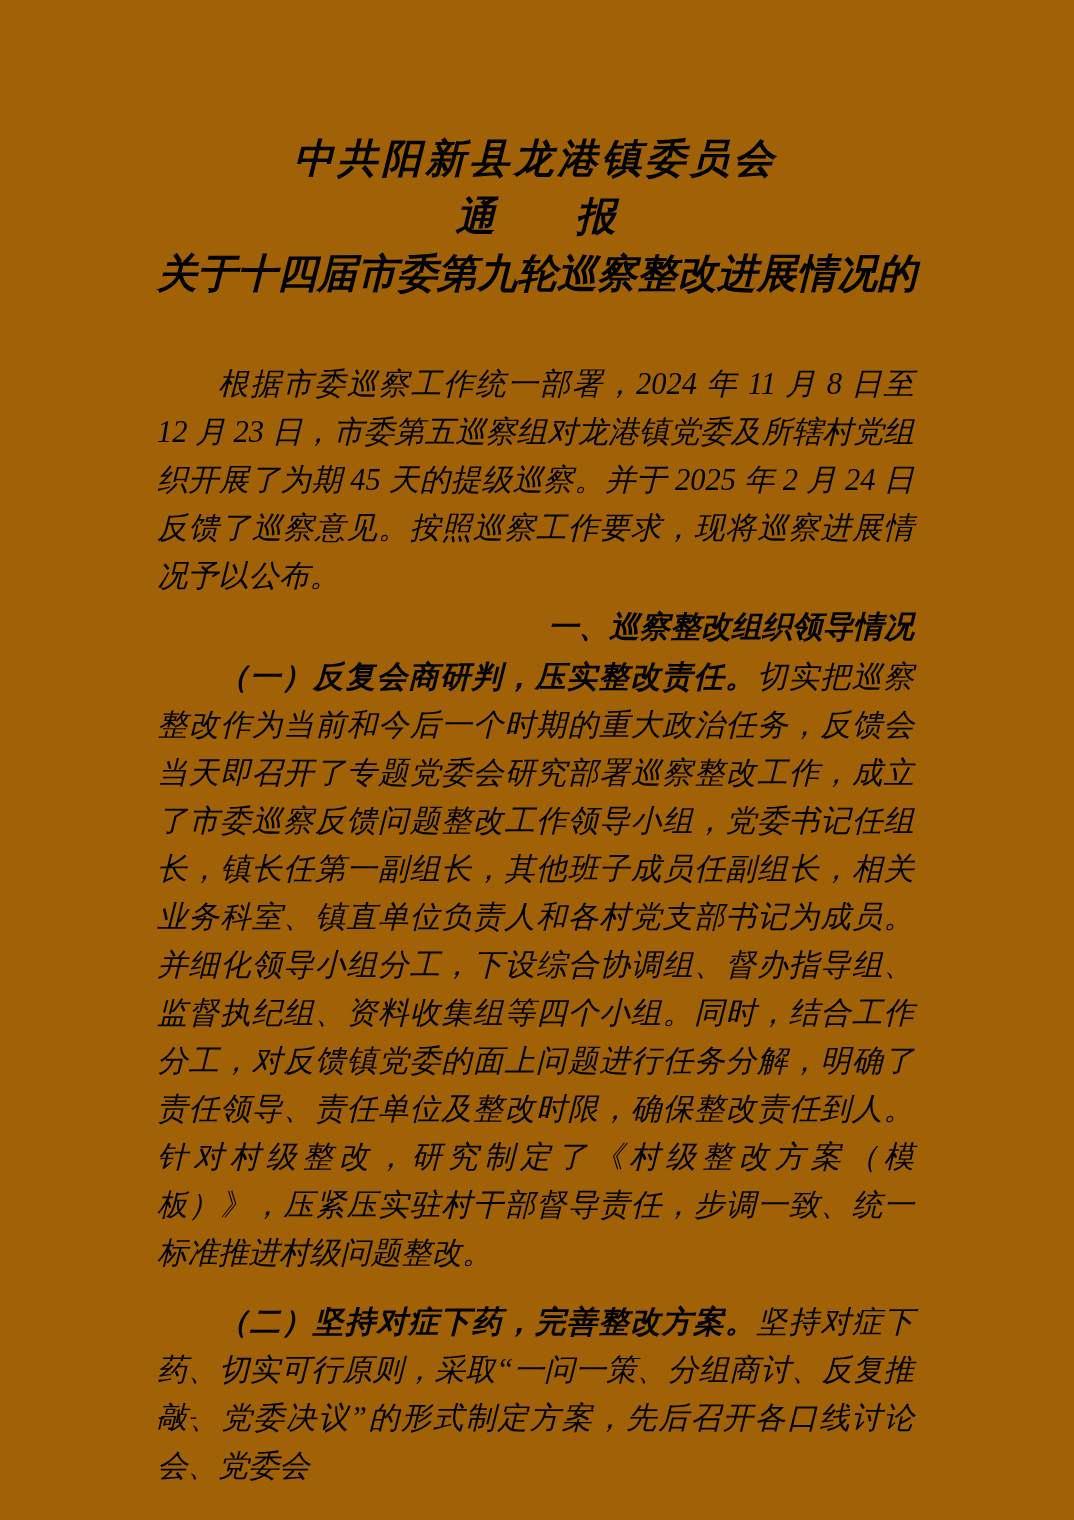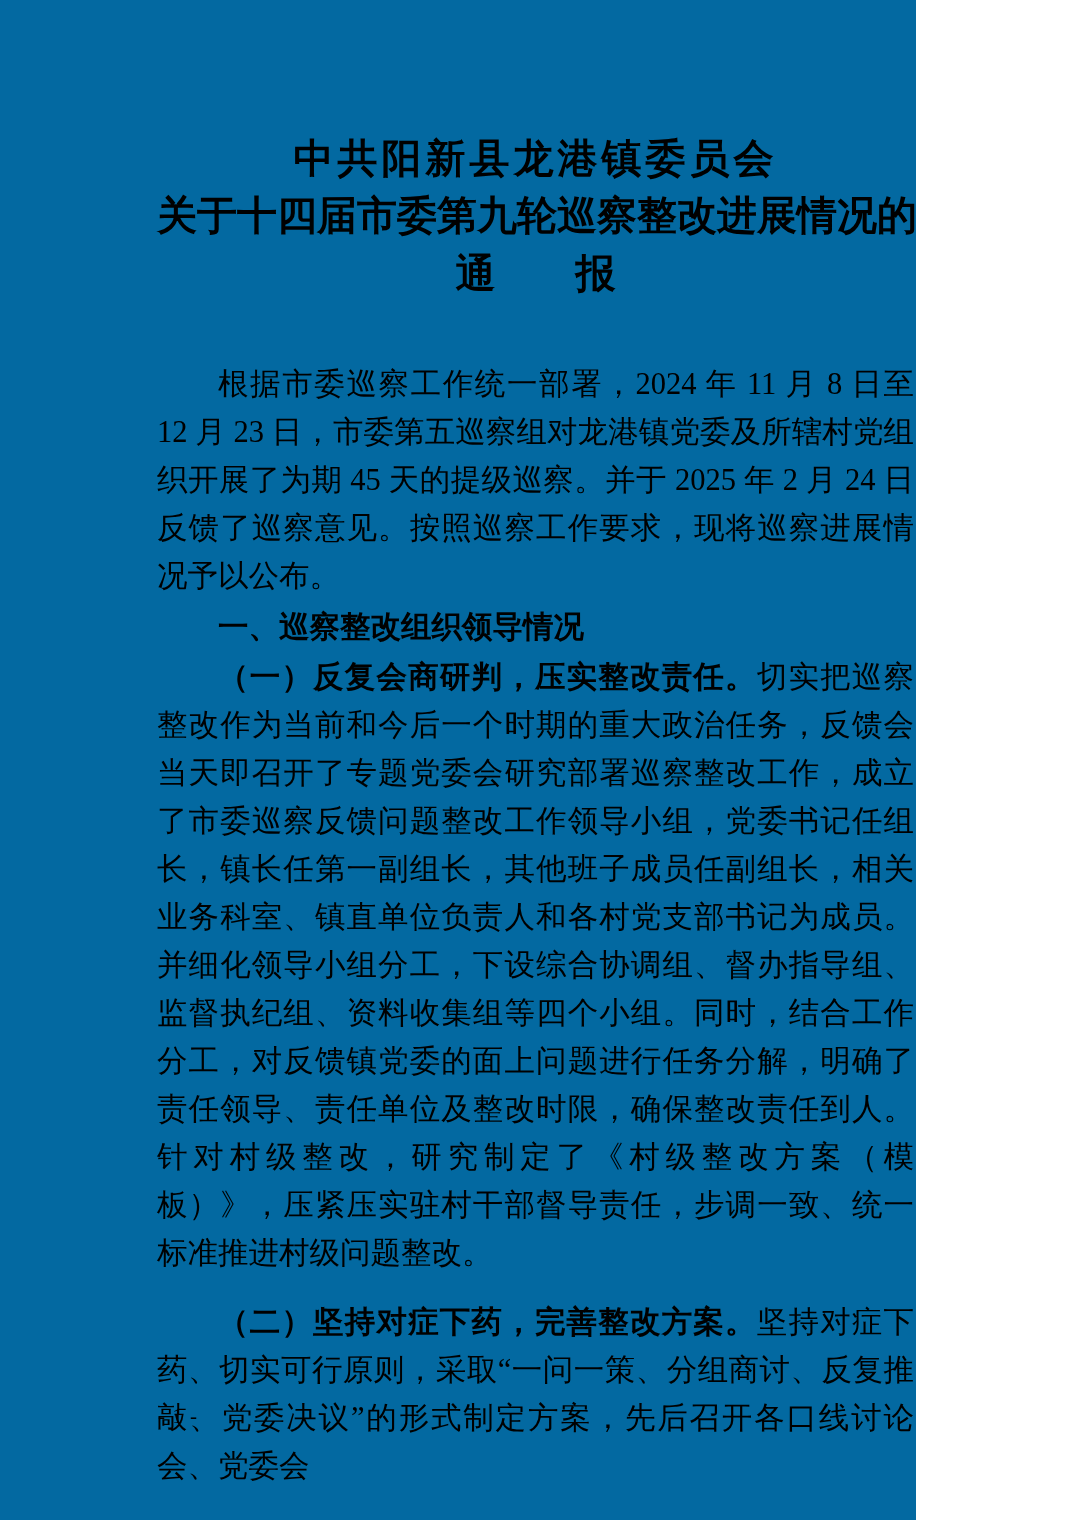--- a/index.html
+++ b/index.html
@@ -2,26 +2,27 @@
 <html><head>
 <meta charset="utf-8">
 <style>
   html, body {
     margin: 0;
     padding: 0;
     background: #ffffff;
   }
   .page {
     position: relative;
-    width: 916px;
+    width: 1074px;
     height: 1520px;
-    background: #0369a1;
+    background: #a16207;
     overflow: hidden;
     font-family: "Liberation Serif", "DejaVu Serif", serif;
     color: #000000;
+    font-style: italic;
   }
   .content {
     position: absolute;
     left: 157px;
     top: 130px;
     width: 757px;
   }
   .doc-title {
     text-align: center;
     font-weight: bold;
@@ -51,21 +52,21 @@
     text-justify: inter-ideograph;
     text-indent: 2em;
   }
   .section-heading {
     margin: 0;
     font-family: "Liberation Sans", "DejaVu Sans", sans-serif;
     font-weight: bold;
     font-size: 30.5px;
     line-height: 52.5px;
     text-indent: 2em;
-    text-align: left;
+    text-align: right;
   }
   .para-lead {
     font-weight: bold;
   }
   .para-gap {
     margin-top: 21px !important;
   }
   .page-footer {
     position: absolute;
     left: 158px;
@@ -77,22 +78,22 @@
   }
 </style>
 </head>
 <body>
 
 <div class="page">
   <div class="content">
 
     <h1 class="doc-title">
       <span class="t-line t-line1">中共阳新县龙港镇委员会</span>
+      <span class="t-line t-line3"><span>通</span><span class="t-gap"></span><span>报</span></span>
       <span class="t-line t-line2">关于十四届市委第九轮巡察整改进展情况的</span>
-      <span class="t-line t-line3"><span>通</span><span class="t-gap"></span><span>报</span></span>
     </h1>
 
     <div class="body-text">
       <p>根据市委巡察工作统一部署，2024 年 11 月 8 日至 12 月 23 日，市委第五巡察组对龙港镇党委及所辖村党组织开展了为期 45 天的提级巡察。并于 2025 年 2 月 24 日反馈了巡察意见。按照巡察工作要求，现将巡察进展情况予以公布。</p>
 
       <h2 class="section-heading">一、巡察整改组织领导情况</h2>
 
       <p><span class="para-lead">（一）反复会商研判，压实整改责任。</span><span>切实把巡察整改作为当前和今后一个时期的重大政治任务，反馈会当天即召开了专题党委会研究部署巡察整改工作，成立了市委巡察反馈问题整改工作领导小组，党委书记任组长，镇长任第一副组长，其他班子成员任副组长，相关业务科室、镇直单位负责人和各村党支部书记为成员。并细化领导小组分工，下设综合协调组、督办指导组、监督执纪组、资料收集组等四个小组。同时，结合工作分工，对反馈镇党委的面上问题进行任务分解，明确了责任领导、责任单位及整改时限，确保整改责任到人。针对村级整改，研究制定了《村级整改方案（模板）》，压紧压实驻村干部督导责任，步调一致、统一标准推进村级问题整改。</span></p>
 
       <p class="para-gap"><span class="para-lead">（二）坚持对症下药，完善整改方案。</span><span>坚持对症下药、切实可行原则，采取“一问一策、分组商讨、反复推敲、党委决议”的形式制定方案，先后召开各口线讨论会、党委会</span></p>

